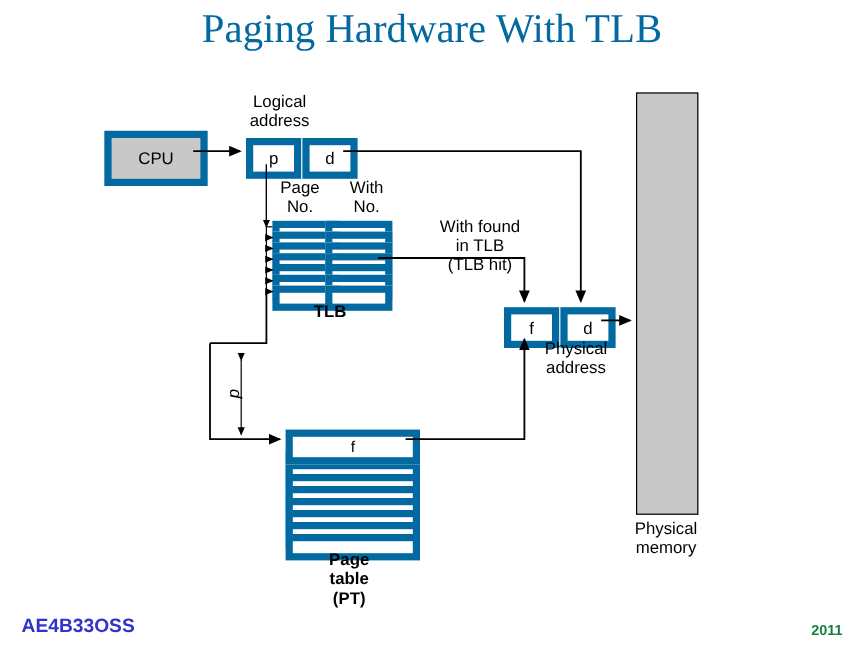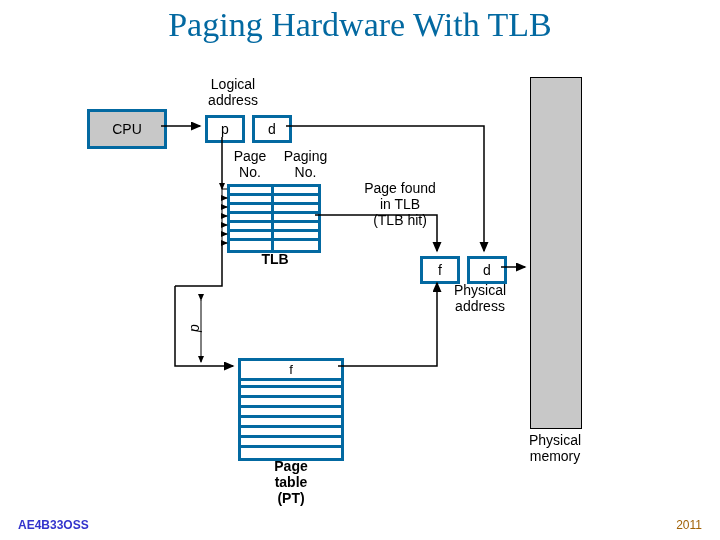--- a/index.html
+++ b/index.html
@@ -1,22 +1,22 @@
 <!DOCTYPE html>
 <html><head>
 <meta charset="utf-8">
 <style>
   html,body{margin:0;padding:0;width:720px;height:540px;background:#fff;font-family:Arial,Helvetica,sans-serif;position:relative;overflow:hidden;}
   .title{position:absolute;left:0;right:0;top:6px;text-align:center;color:#0369a1;font-family:"Times New Roman",serif;font-size:34px;}
   .footer{position:absolute;left:0;right:0;bottom:8px;height:20px;}
-  .footer .l{position:absolute;left:18px;bottom:0;color:#3333cc;font-weight:bold;font-size:12px;}
+  .footer .l{position:absolute;left:18px;bottom:0;color:#3333cc;font-weight:bold;font-size:16px;}
   .footer .c{position:absolute;left:0;right:0;bottom:0;text-align:center;color:#000;font-weight:bold;font-size:12px;}
-  .footer .r{position:absolute;right:18px;bottom:0;color:#a16207;font-weight:normal;font-size:12px;}
+  .footer .r{position:absolute;right:18px;bottom:0;color:#15803d;font-weight:bold;font-size:12px;}
 
-  .box{position:absolute;border:3px solid #0369a1;background:#fff;display:flex;align-items:center;justify-content:center;font-size:14px;}
+  .box{position:absolute;border:6px solid #0369a1;background:#fff;display:flex;align-items:center;justify-content:center;font-size:14px;}
   .shade{background:#c8c8c8;}
   .lbl{position:absolute;font-size:14px;text-align:center;}
   svg{position:absolute;left:0;top:0;}
 </style>
 </head>
 <body>
 
 <div class="title">Paging Hardware With TLB</div>
 
 <div class="footer">
@@ -27,42 +27,42 @@
 <div class="box shade" style="left:87px;top:109px;width:74px;height:34px;">CPU</div>
 
 <div class="lbl" style="left:198px;top:76px;width:70px;white-space:pre-line;">Logical
 address</div>
 
 <div class="box" style="left:205px;top:115px;width:34px;height:22px;">p</div>
 <div class="box" style="left:252px;top:115px;width:34px;height:22px;">d</div>
 
 <div class="lbl" style="left:225px;top:148px;width:50px;white-space:pre-line;">Page
 No.</div>
-<div class="lbl" style="left:278px;top:148px;width:55px;white-space:pre-line;">Paging
+<div class="lbl" style="left:278px;top:148px;width:55px;white-space:pre-line;">With
 No.</div>
 
 <div>
   <div class="box" style="left:227px;top:184px;width:44px;height:9px;"></div>
     <div class="box" style="left:271px;top:184px;width:44px;height:9px;"></div>
   <div class="box" style="left:227px;top:193px;width:44px;height:9px;"></div>
     <div class="box" style="left:271px;top:193px;width:44px;height:9px;"></div>
   <div class="box" style="left:227px;top:202px;width:44px;height:9px;"></div>
     <div class="box" style="left:271px;top:202px;width:44px;height:9px;"></div>
   <div class="box" style="left:227px;top:211px;width:44px;height:9px;"></div>
     <div class="box" style="left:271px;top:211px;width:44px;height:9px;"></div>
   <div class="box" style="left:227px;top:220px;width:44px;height:9px;"></div>
     <div class="box" style="left:271px;top:220px;width:44px;height:9px;"></div>
   <div class="box" style="left:227px;top:229px;width:44px;height:9px;"></div>
     <div class="box" style="left:271px;top:229px;width:44px;height:9px;"></div>
   <div class="box" style="left:227px;top:238px;width:44px;height:9px;"></div>
     <div class="box" style="left:271px;top:238px;width:44px;height:9px;"></div>
 </div>
 <div class="lbl" style="left:245px;top:251px;width:60px;font-weight:bold;text-align:center;">TLB</div>
 
-<div class="lbl" style="left:350px;top:180px;width:100px;white-space:pre-line;font-style:normal;"><span>Page found
+<div class="lbl" style="left:350px;top:180px;width:100px;white-space:pre-line;font-style:normal;"><span>With found
 in TLB
 (TLB hit)</span></div>
 <style>.lbl span{font-style:inherit}</style>
 
 <div class="box" style="left:420px;top:256px;width:34px;height:22px;">f</div>
 <div class="box" style="left:467px;top:256px;width:34px;height:22px;">d</div>
 <div class="lbl" style="left:440px;top:282px;width:80px;white-space:pre-line;">Physical
 address</div>
 
 <div class="lbl" style="left:184px;top:320px;width:20px;font-style:italic;transform:rotate(-90deg);">p</div>

